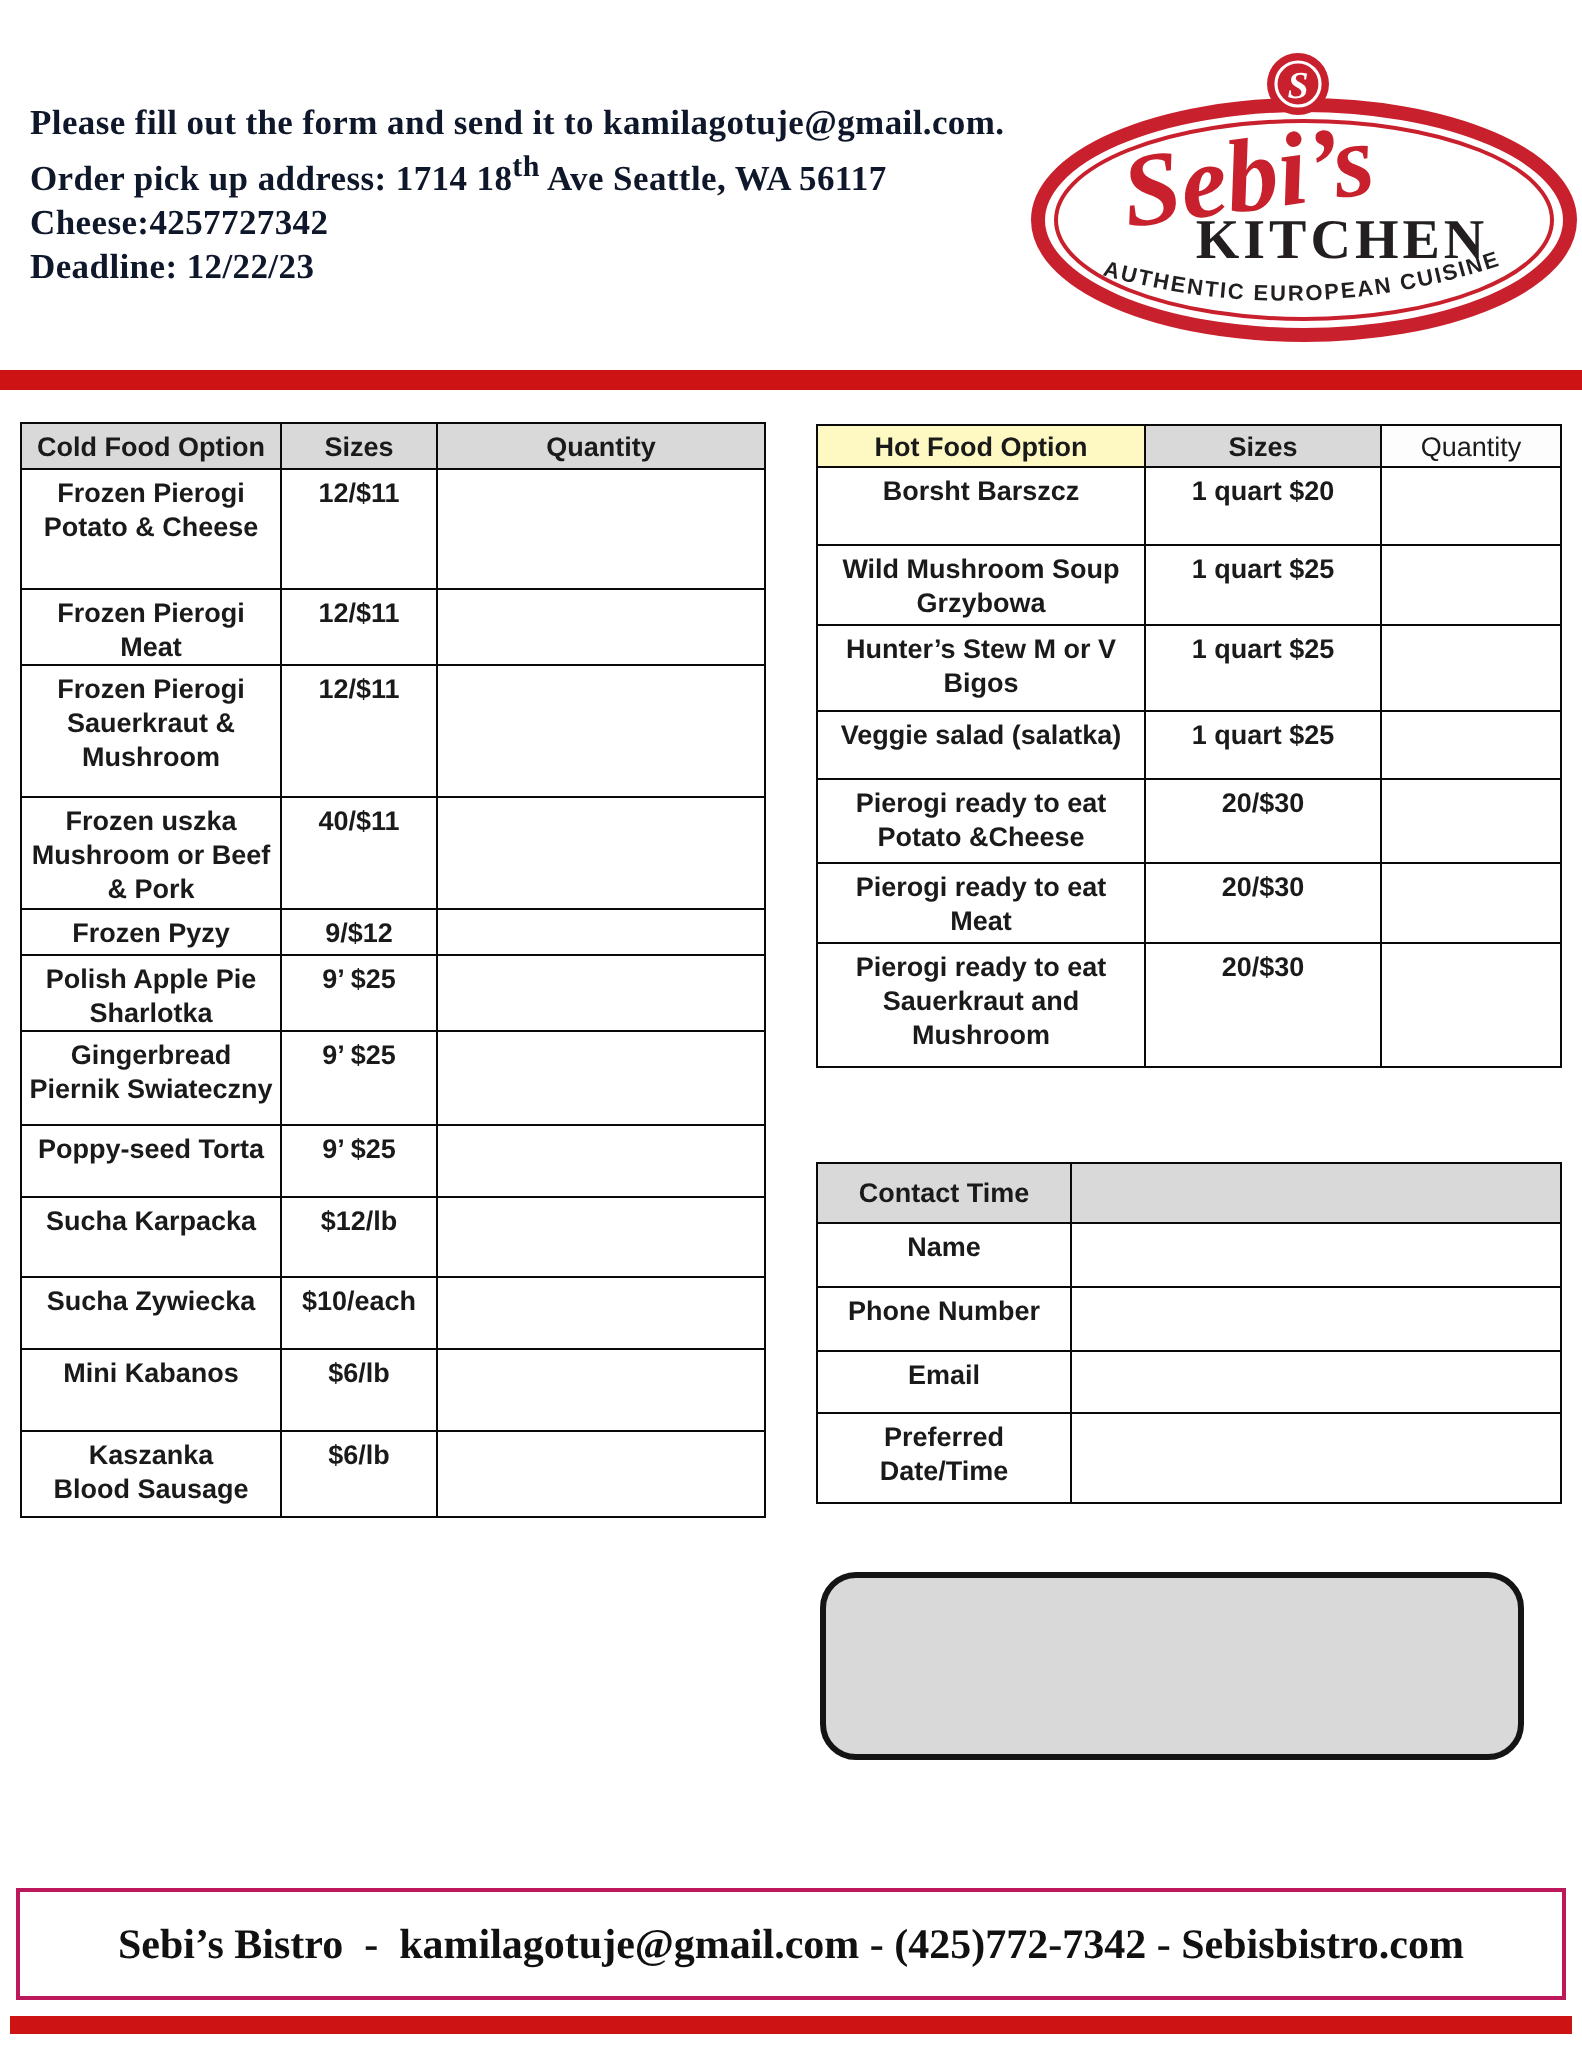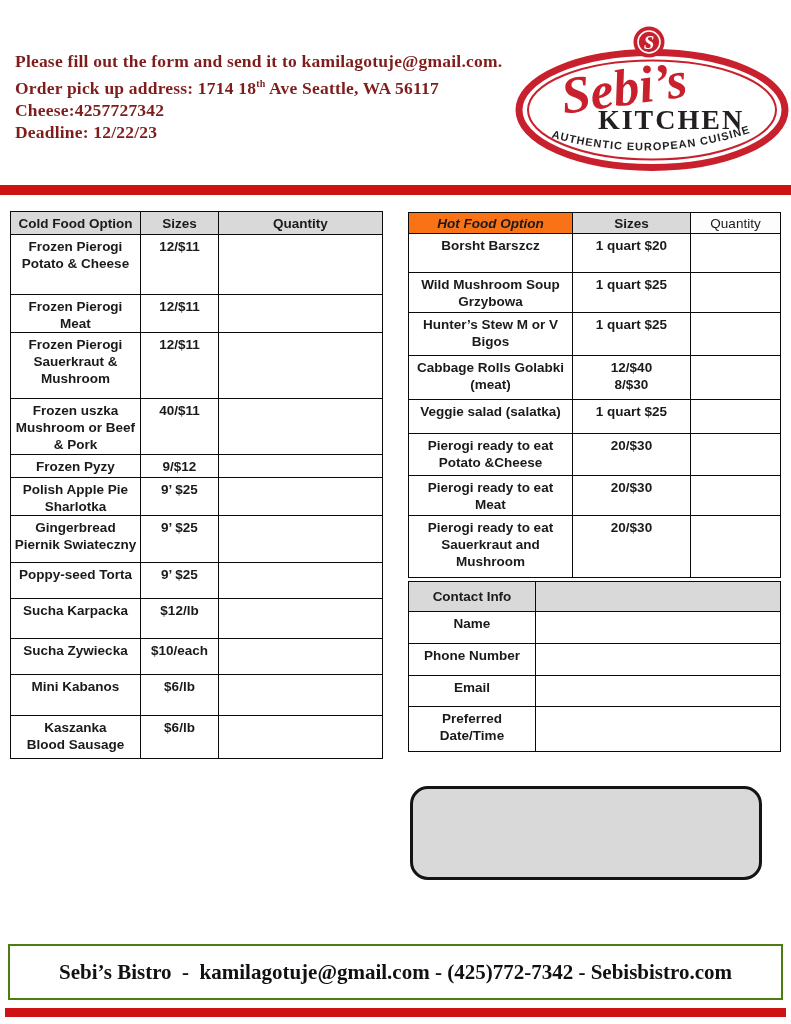--- a/index.html
+++ b/index.html
@@ -8,23 +8,23 @@
     width: 791px; height: 1024px;
     position: relative;
     font-family: "Liberation Sans", sans-serif;
     overflow: hidden;
   }
   
   .intro {
     position: absolute; left: 15px; top: 50px;
     font-family: "Liberation Serif", serif;
     font-weight: bold; font-size: 17.5px; line-height: 22.5px;
-    color: #7f1d1d; letter-spacing: 0.2px;
-  }
-  .intro sup { font-size: 10px; }
+    color: #0f172a; letter-spacing: 0.2px;
+  }
+  .intro sup { font-size: 15px; }
   
   .logo { position: absolute; left: 513px; top: 25px; width: 277px; height: 148px; }
   .logo-script {
     fill: #c9202d;
     font-family: "Liberation Serif", serif;
     font-style: italic; font-weight: bold; font-size: 52px;
   }
   .logo-kitchen {
     fill: #231f20;
     font-family: "Liberation Serif", serif;
@@ -84,21 +84,21 @@
   }
   .comments-box {
     position: absolute; left: 410px; top: 786px; width: 352px; height: 94px;
     background: #d9d9d9;
     border: 3px solid #141414;
     border-radius: 18px;
   }
   
   .footer-box {
     position: absolute; left: 8px; top: 944px; width: 775px; height: 56px;
-    border: 2px solid #4d7c0f;
+    border: 2px solid #be185d;
     display: flex; align-items: center; justify-content: center;
   }
   .footer-text {
     font-family: "Liberation Serif", serif;
     font-weight: bold; font-size: 21px; color: #111;
     white-space: pre-wrap;
   }
 </style>
 </head>
 <body>
@@ -213,48 +213,41 @@
 </table>
 
 <table class="sheet" id="hot-table">
   <colgroup>
       <col style="width:164px">
       <col style="width:118px">
       <col style="width:90px">
     </colgroup>
   <thead>
     <tr style="height:21px">
-      <th style="background-color: #f97316; font-style: italic;">Hot Food Option</th>
+      <th style="background-color: #fef9c3;">Hot Food Option</th>
       <th style="background-color: rgb(217, 217, 217);">Sizes</th>
       <th class="qty-light">Quantity</th>
     </tr>
   </thead>
   <tbody>
     <tr style="height:39px">
       <td class="item">Borsht Barszcz</td>
       <td class="size">1 quart $20</td>
       <td class="qty"></td>
     </tr>
     <tr style="height:40px">
       <td class="item">Wild Mushroom Soup
 Grzybowa</td>
       <td class="size">1 quart $25</td>
       <td class="qty"></td>
     </tr>
     <tr style="height:43px">
       <td class="item">Hunter’s Stew M or V
 Bigos</td>
       <td class="size">1 quart $25</td>
-      <td class="qty"></td>
-    </tr>
-    <tr style="height:44px">
-      <td class="item">Cabbage Rolls Golabki
-(meat)</td>
-      <td class="size">12/$40
-8/$30</td>
       <td class="qty"></td>
     </tr>
     <tr style="height:34px">
       <td class="item">Veggie salad (salatka)</td>
       <td class="size">1 quart $25</td>
       <td class="qty"></td>
     </tr>
     <tr style="height:42px">
       <td class="item">Pierogi ready to eat
 Potato &amp;Cheese</td>
@@ -277,21 +270,21 @@
   </tbody>
 </table>
 
 <table class="sheet" id="contact-table">
   <colgroup>
       <col style="width:127px">
       <col style="width:245px">
     </colgroup>
   <thead>
     <tr style="height:30px">
-      <th style="background-color: rgb(217, 217, 217);">Contact Info</th>
+      <th style="background-color: rgb(217, 217, 217);">Contact Time</th>
       <th style="background-color: rgb(217, 217, 217);"></th>
     </tr>
   </thead>
   <tbody>
     <tr style="height:32px">
       <td class="label">Name</td>
       <td class="value"></td>
     </tr>
     <tr style="height:32px">
       <td class="label">Phone Number</td>

